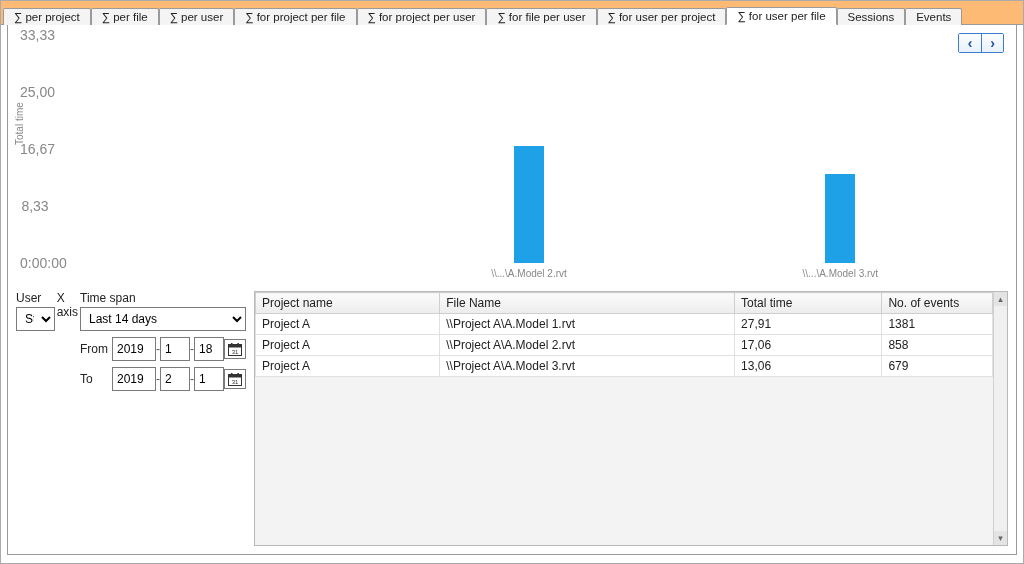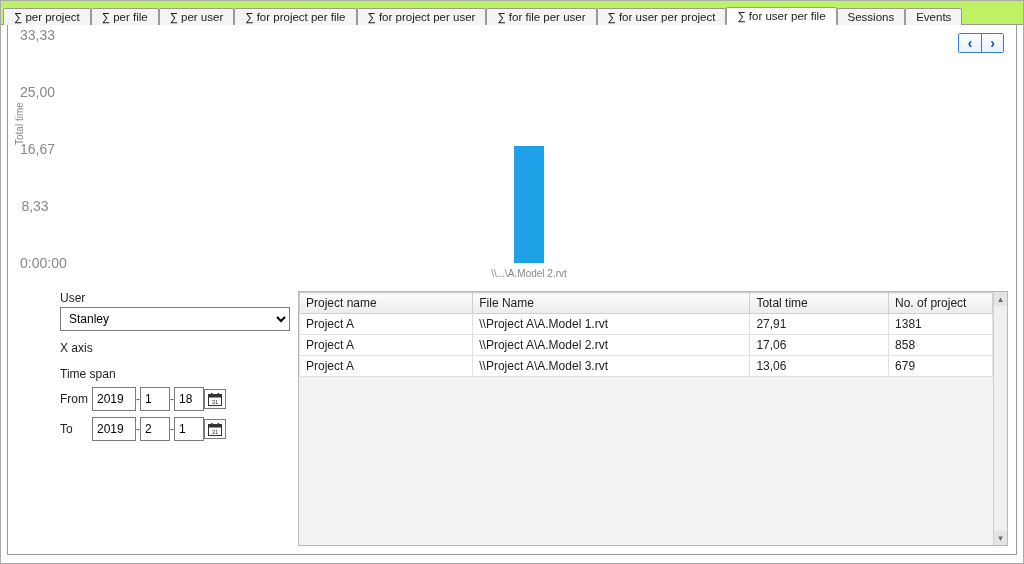--- a/index.html
+++ b/index.html
@@ -19,21 +19,21 @@
     display: flex;
     flex-direction: column;
   }
   .tabs {
     display: flex;
     align-items: flex-end;
     height: 24px;
     padding-left: 2px;
     gap: 0;
     border-bottom: 1px solid #9a9a9a;
-    background: #bef264;
+    background: #fdba74;
   }
   .tab {
     border: 1px solid #9a9a9a;
     border-bottom: none;
     background: #f4f4f4;
     padding: 2px 10px;
     font-size: 11.5px;
     position: relative;
     top: 1px;
     border-radius: 2px 2px 0 0;
@@ -141,23 +141,22 @@
   }
   .lower {
     flex: 1;
     display: flex;
     padding: 4px 8px 8px 8px;
     gap: 8px;
   }
   .controls {
     width: 230px;
     display: flex;
-    flex-direction: column;
+    flex-direction: row;
     gap: 2px;
-    margin-left: 44px;
   }
   .ctrl-group { margin-bottom: 8px; }
   .ctrl-label { font-size: 12px; margin-bottom: 2px; }
   select.win, input.win {
     width: 100%;
     border: 1px solid #7a7a7a;
     background: #fff;
     font-family: inherit;
     font-size: 12px;
     padding: 2px 4px;
@@ -270,20 +269,24 @@
           <div class="y-tick" style="top:25%">25,00</div>
           <div class="y-tick" style="top:50%">16,67</div>
           <div class="y-tick" style="top:75%">8,33</div>
           <div class="y-tick" style="top:100%">0:00:00</div>
         </div>
         <div class="bars" id="bars">
             <div class="bar-slot" style="left: calc(50% - 100px);">
               <div class="bar" style="height: 116.702px;"></div>
               <div class="bar-x-label">\\...\A.Model 2.rvt</div>
             </div>
+            <div class="bar-slot" style="left: calc(83.3333% - 100px);">
+              <div class="bar" style="height: 89.3393px;"></div>
+              <div class="bar-x-label">\\...\A.Model 3.rvt</div>
+            </div>
           </div>
       </div>
     </div>
 
     <div class="lower">
 
       <div class="controls">
 
         <div class="ctrl-group">
           <div class="ctrl-label">User</div>
@@ -291,20 +294,23 @@
             <option>Stanley</option>
           </select>
         </div>
 
         <div class="ctrl-group">
           <div class="ctrl-label">X axis</div>
         </div>
 
         <div class="ctrl-group">
           <div class="ctrl-label">Time span</div>
+          <select class="win">
+            <option>Last 14 days</option>
+          </select>
 
           <div class="date-row">
             <span class="lbl">From</span>
             <input class="win year" value="2019" style="">
             <span class="sep">-</span>
             <input class="win part" value="1" style="">
             <span class="sep">-</span>
             <input class="win part" value="18" style="">
             <div class="cal-btn">
               <svg width="14" height="13" viewBox="0 0 14 13">
@@ -338,21 +344,21 @@
 
       </div>
 
       <div class="table-wrap">
         <table class="data">
           <thead>
             <tr>
               <th style="width:25%">Project name</th>
               <th style="width:40%">File Name</th>
               <th style="width:20%">Total time</th>
-              <th style="width:15%">No. of project</th>
+              <th style="width:15%">No. of events</th>
             </tr>
           </thead>
           <tbody id="tbody">
               <tr>
                 <td>Project A</td>
                 <td>\\Project A\A.Model 1.rvt</td>
                 <td>27,91</td>
                 <td>1381</td>
               </tr>
               <tr>

